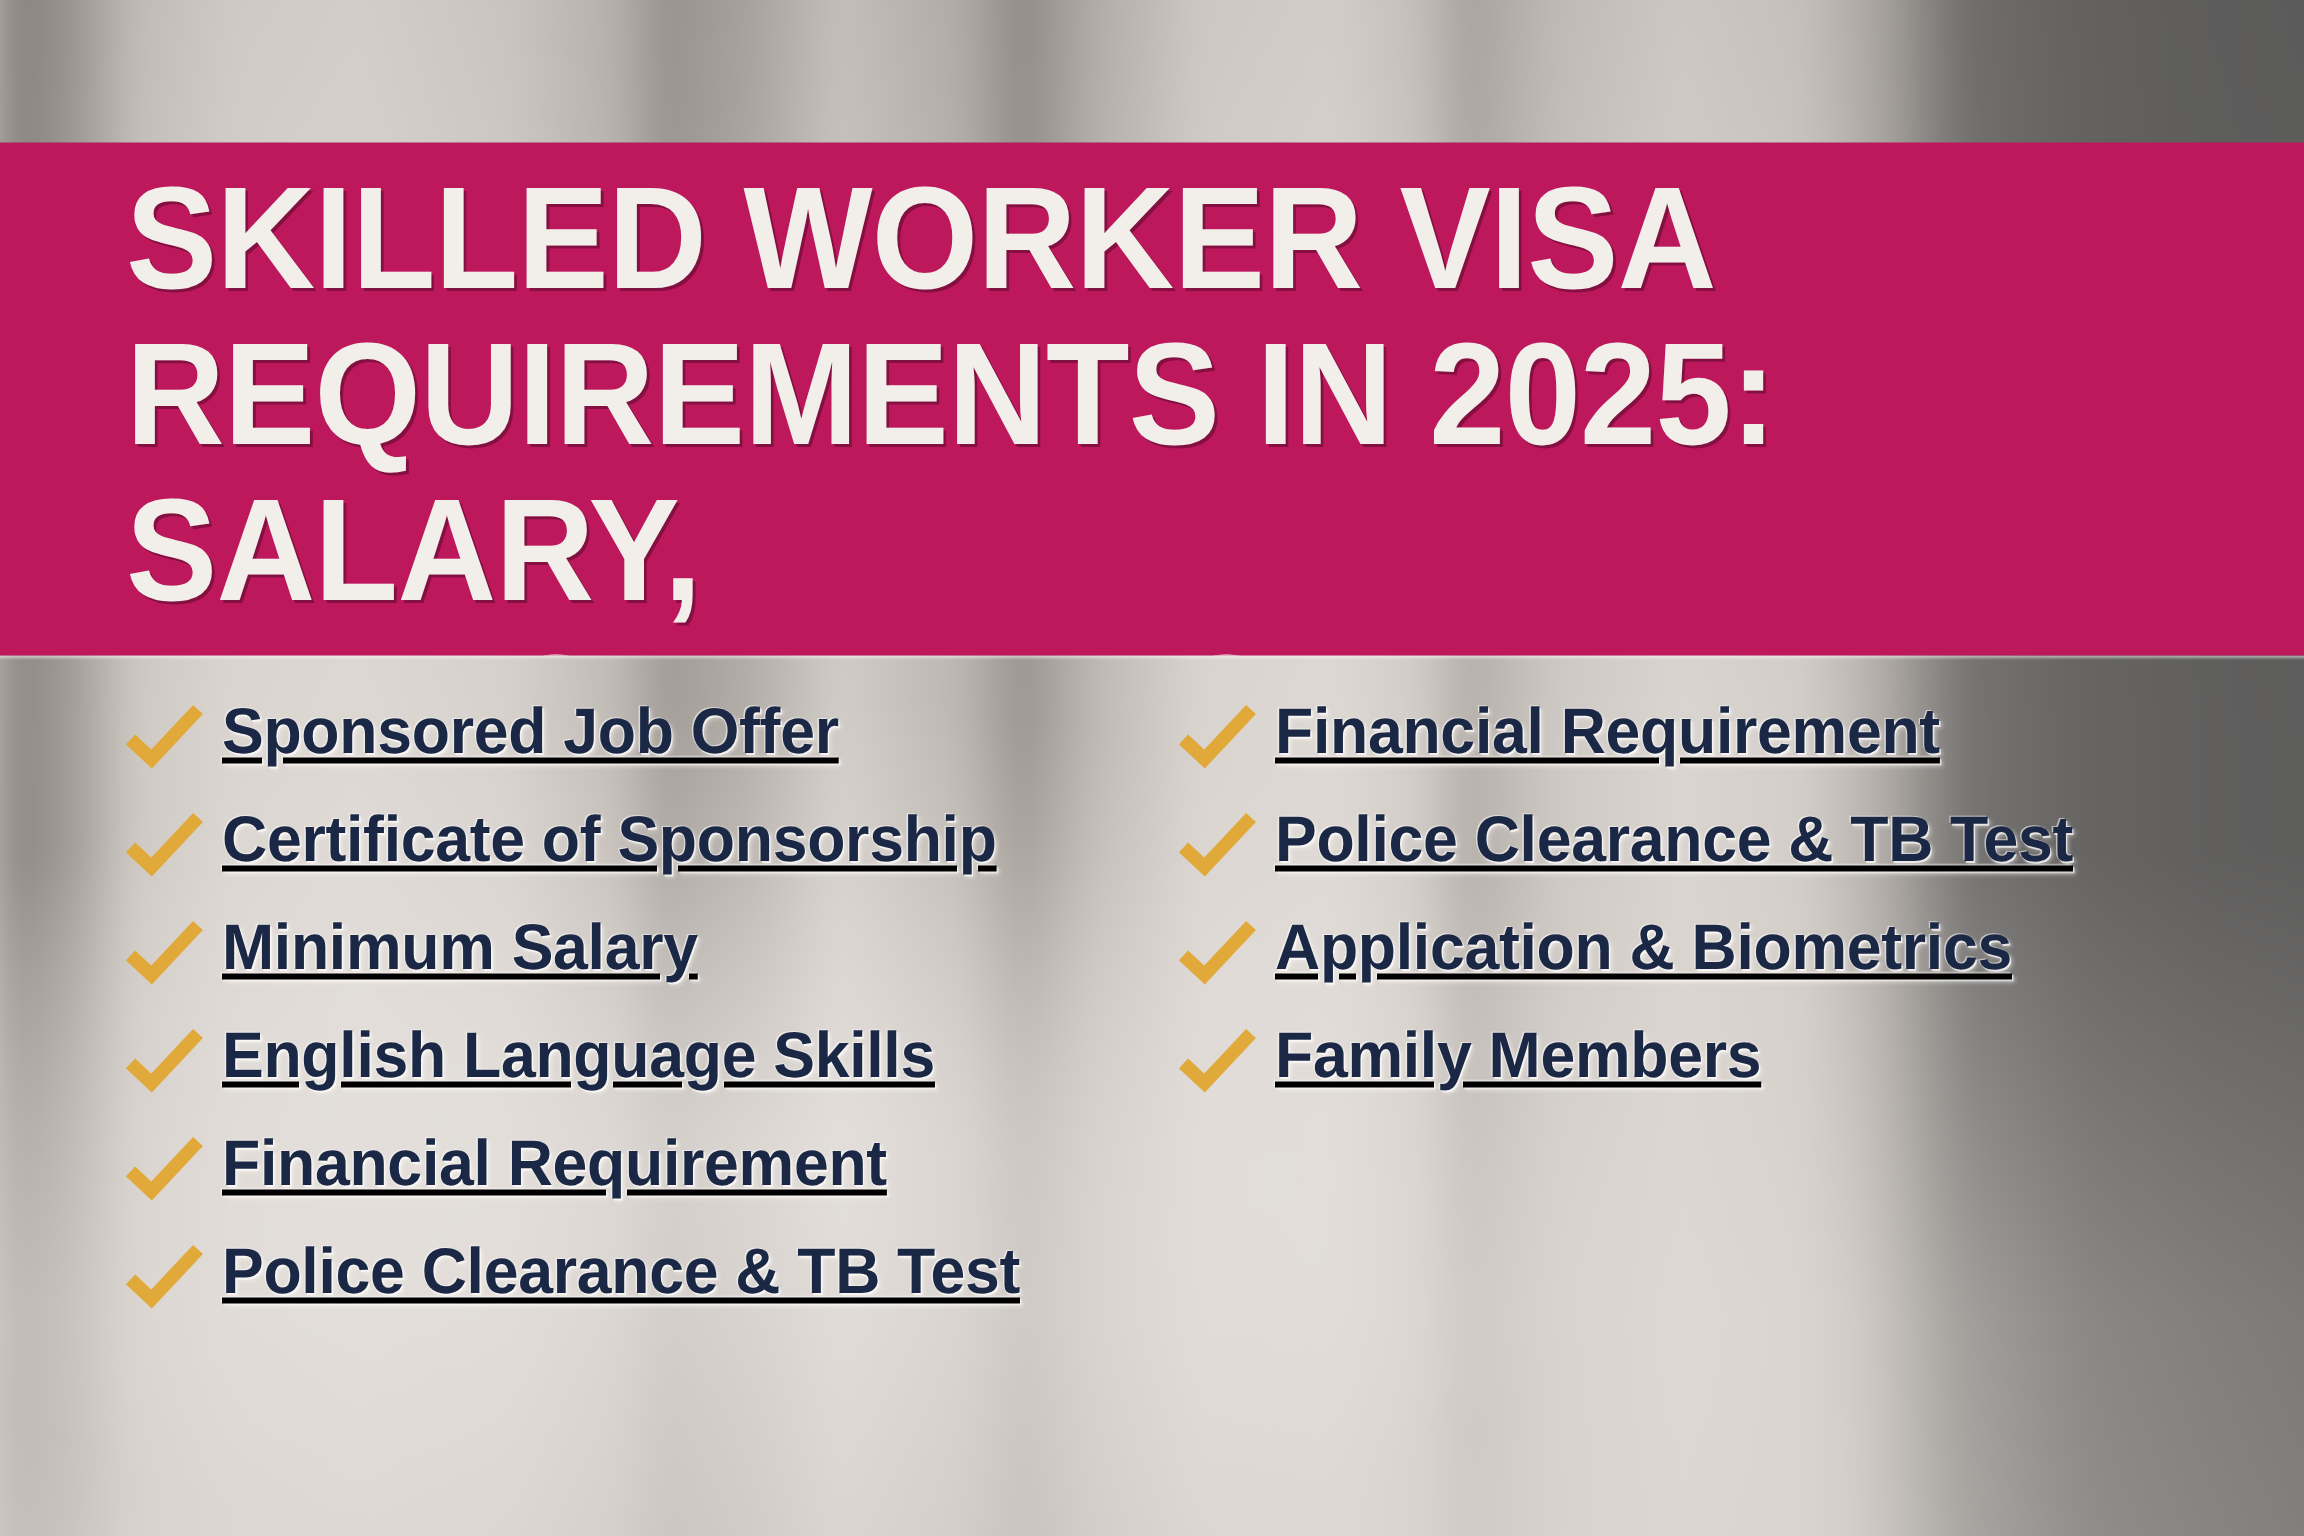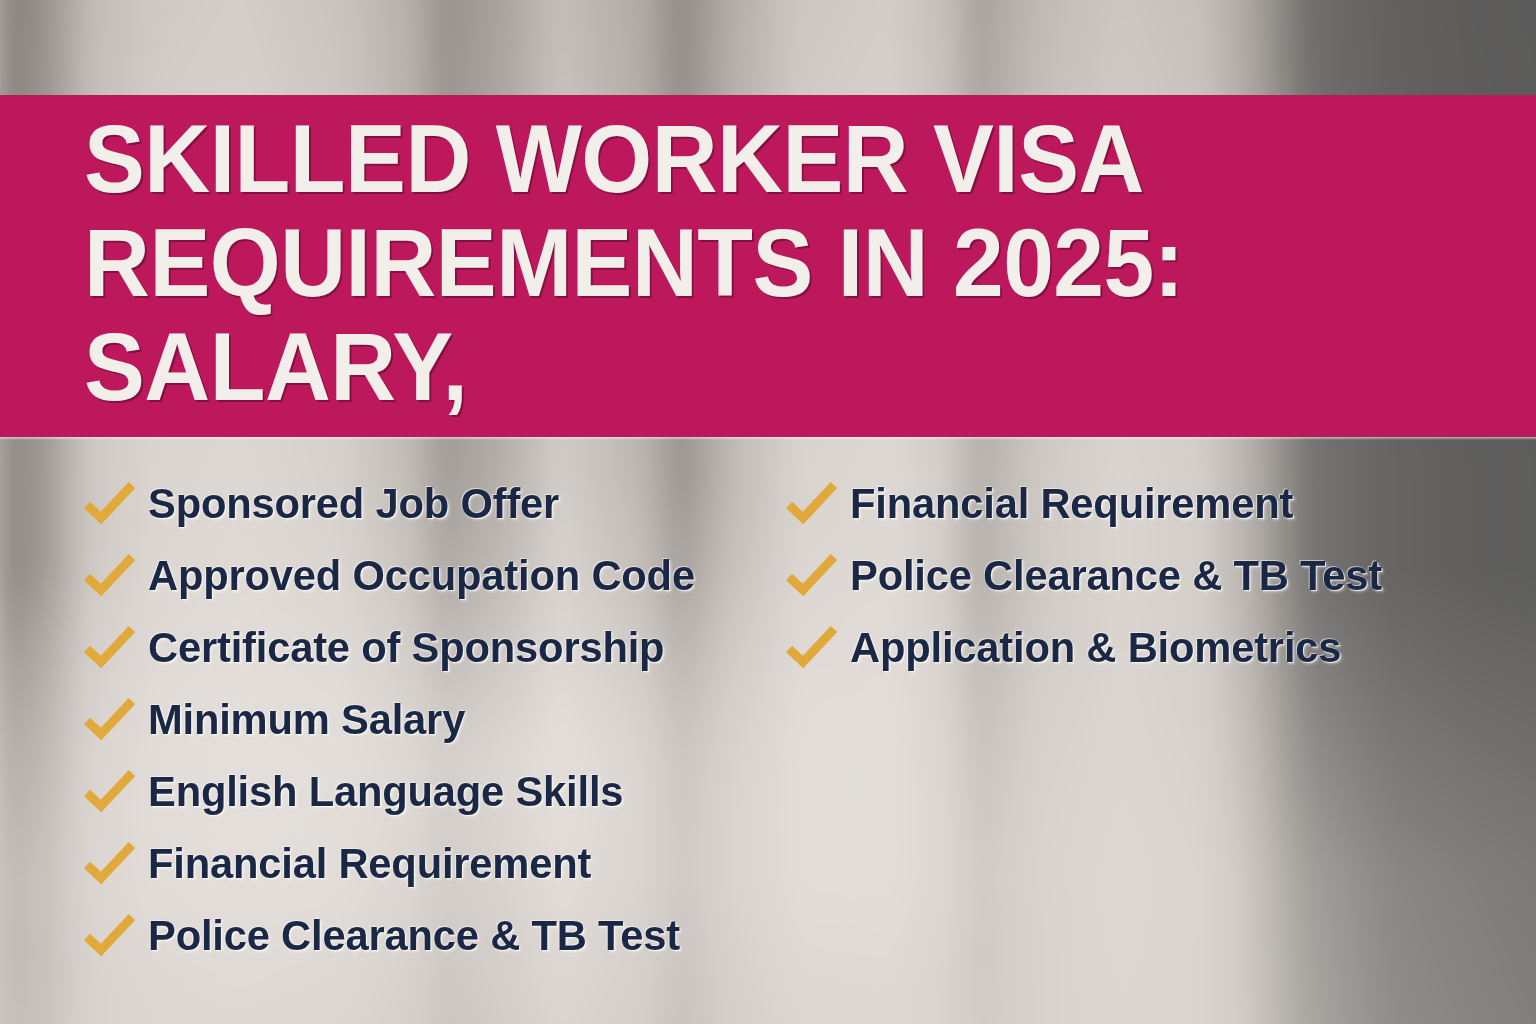--- a/index.html
+++ b/index.html
@@ -154,23 +154,24 @@
   .col-right { left: 786px; width: 720px; }
 
   .list {
     list-style: none;
     margin: 0;
     padding: 0;
   }
 
   .list-item {
     display: flex;
-    align-items: center;
+    align-items: flex-start;
     height: 72px;
     white-space: nowrap;
+    text-decoration: underline;
   }
 
   .check-icon {
     flex: 0 0 auto;
     width: 52px;
     height: 48px;
     margin-right: 12px;
     display: block;
   }
   .check-icon svg { display: block; }
@@ -220,28 +221,20 @@
               </svg>
             </span>
             <span class="item-label">Sponsored Job Offer</span>
           </li>
           <li class="list-item">
             <span class="check-icon">
               <svg width="52" height="48" viewBox="0 0 52 48" xmlns="http://www.w3.org/2000/svg">
                 <path d="M3 26 L17 39 L48 6" fill="none" stroke="#E0A93A" stroke-width="9" stroke-linecap="butt" stroke-linejoin="miter"></path>
               </svg>
             </span>
-            <span class="item-label">Approved Occupation Code</span>
-          </li>
-          <li class="list-item">
-            <span class="check-icon">
-              <svg width="52" height="48" viewBox="0 0 52 48" xmlns="http://www.w3.org/2000/svg">
-                <path d="M3 26 L17 39 L48 6" fill="none" stroke="#E0A93A" stroke-width="9" stroke-linecap="butt" stroke-linejoin="miter"></path>
-              </svg>
-            </span>
             <span class="item-label">Certificate of Sponsorship</span>
           </li>
           <li class="list-item">
             <span class="check-icon">
               <svg width="52" height="48" viewBox="0 0 52 48" xmlns="http://www.w3.org/2000/svg">
                 <path d="M3 26 L17 39 L48 6" fill="none" stroke="#E0A93A" stroke-width="9" stroke-linecap="butt" stroke-linejoin="miter"></path>
               </svg>
             </span>
             <span class="item-label">Minimum Salary</span>
           </li>
@@ -291,17 +284,25 @@
             <span class="item-label">Police Clearance &amp; TB Test</span>
           </li>
           <li class="list-item">
             <span class="check-icon">
               <svg width="52" height="48" viewBox="0 0 52 48" xmlns="http://www.w3.org/2000/svg">
                 <path d="M3 26 L17 39 L48 6" fill="none" stroke="#E0A93A" stroke-width="9" stroke-linecap="butt" stroke-linejoin="miter"></path>
               </svg>
             </span>
             <span class="item-label">Application &amp; Biometrics</span>
           </li>
+          <li class="list-item">
+            <span class="check-icon">
+              <svg width="52" height="48" viewBox="0 0 52 48" xmlns="http://www.w3.org/2000/svg">
+                <path d="M3 26 L17 39 L48 6" fill="none" stroke="#E0A93A" stroke-width="9" stroke-linecap="butt" stroke-linejoin="miter"></path>
+              </svg>
+            </span>
+            <span class="item-label">Family Members</span>
+          </li>
         </ul>
     </div>
 
   </div>
 </div>
 
 </body></html>

